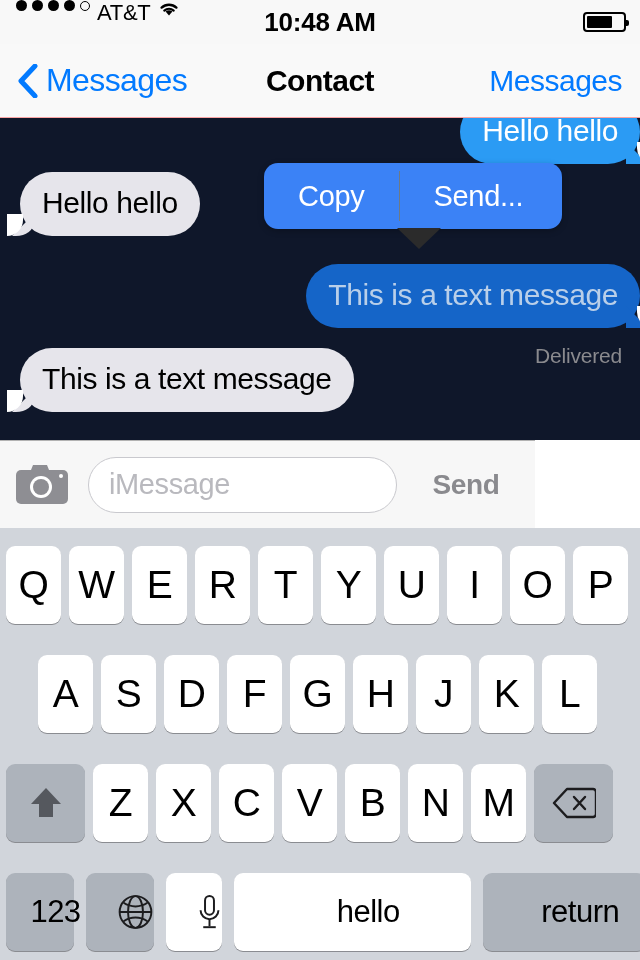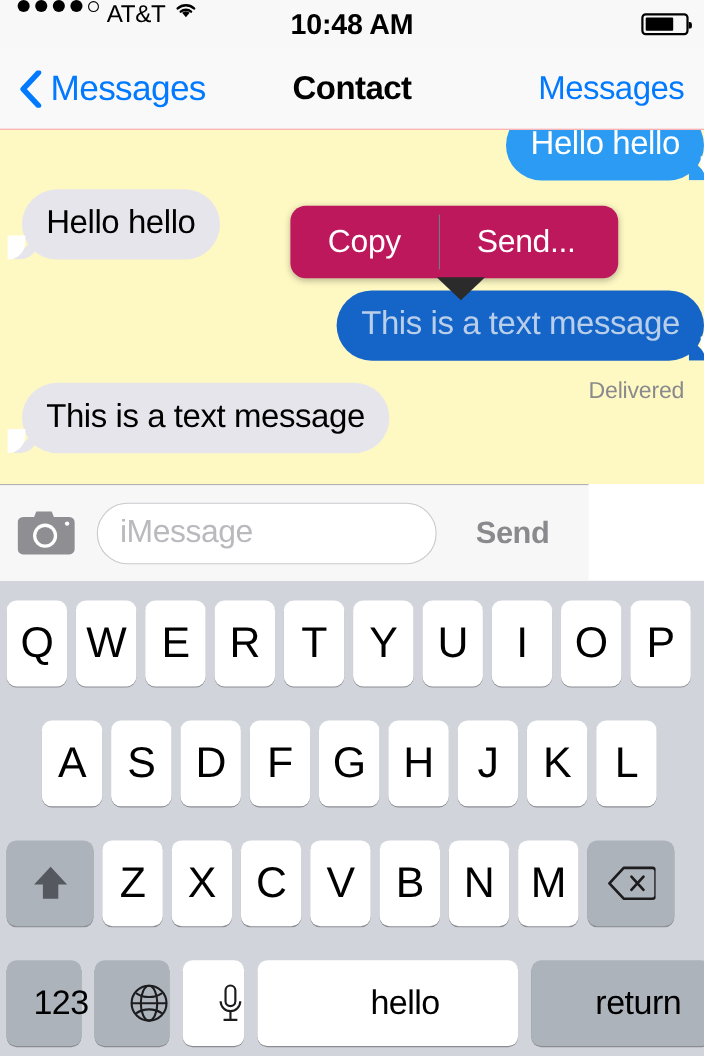--- a/index.html
+++ b/index.html
@@ -147,21 +147,21 @@
     color: #027aff;
     letter-spacing: -0.5px;
   }
 
   
   .conversation {
     position: absolute;
     left: 0; top: 118px;
     width: 640px;
     height: 322px;
-    background: #fef9c3;
+    background: #0f172a;
     overflow: hidden;
   }
   .msg-row {
     position: absolute;
     width: 640px;
   }
   .bubble {
     position: relative;
     display: inline-block;
     max-width: 460px;
@@ -228,26 +228,25 @@
     right: 18px;
     font-size: 21px;
     color: #8a8a8e;
     letter-spacing: -0.2px;
   }
 
   
   .context-menu {
     position: absolute;
     z-index: 60;
-    background: #be185d;
+    background: #3b82f6;
     border-radius: 14px;
     display: flex;
     align-items: stretch;
     box-shadow: 0 2px 6px rgba(0,0,0,0.25);
-    margin-top: 24px;
   }
   .cm-item {
     display: flex;
     align-items: center;
     justify-content: center;
     font-size: 29px;
     color: #ffffff;
     letter-spacing: -0.3px;
     padding: 0 34px;
     height: 100%;

